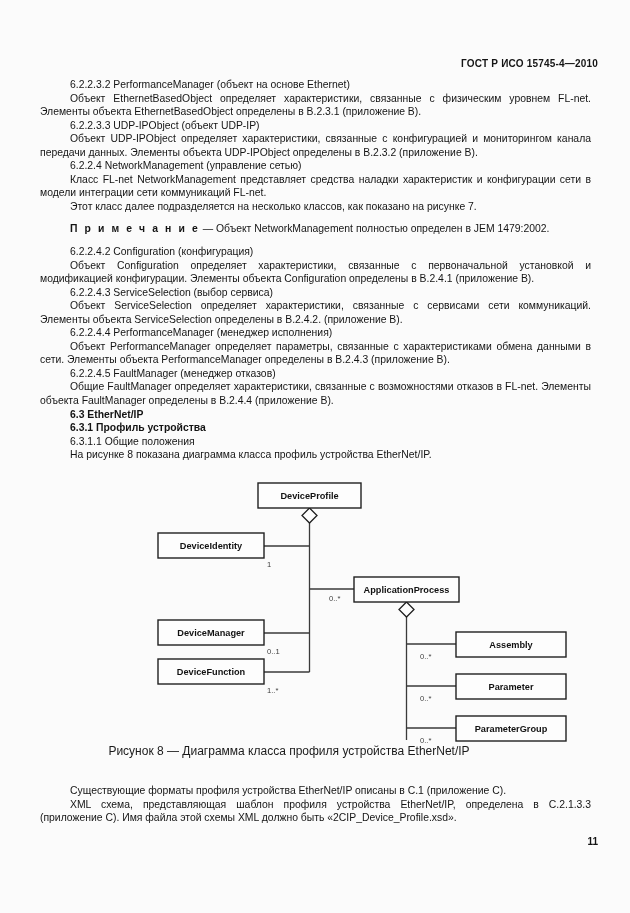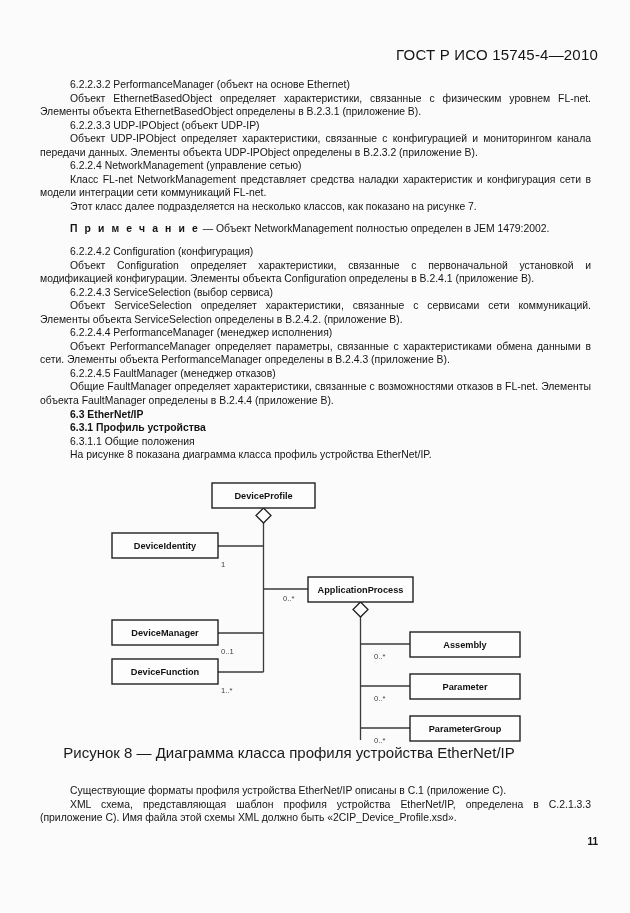--- a/index.html
+++ b/index.html
@@ -14,24 +14,24 @@
     position: relative;
     width: 630px;
     height: 913px;
     background: #fbfbfb;
     overflow: hidden;
     color: #141414;
   }
   
   #doc-header {
     position: absolute;
-    top: 46px;
+    top: 58px;
     right: 32px;
-    font-size: 15px;
-    font-weight: normal;
+    font-size: 10px;
+    font-weight: bold;
     letter-spacing: 0.2px;
     white-space: nowrap;
   }
   
   .text-col {
     position: absolute;
     left: 40px;
     width: 551px;
     font-size: 10.4px;
     line-height: 13.55px;
@@ -50,20 +50,21 @@
   .para.spaced-after { margin-bottom: 9px; }
   .note-lead { letter-spacing: 2.1px; font-weight: bold; }
 
   
   #figure {
     position: absolute;
     left: 0;
     top: 470px;
     width: 498px;
     height: 290px;
+    padding-left: 46px;
   }
   #figure svg { display: block; }
   .uml-box {
     fill: #fdfdfd;
     stroke: #202020;
     stroke-width: 1.4;
   }
   .uml-line {
     stroke: #3a3a3a;
     stroke-width: 1.3;
@@ -88,21 +89,21 @@
     fill: #3d3d3d;
     text-anchor: start;
     dominant-baseline: middle;
   }
   #figure-caption {
     position: absolute;
     left: 0;
     top: 744px;
     width: 578px;
     text-align: center;
-    font-size: 15px;
+    font-size: 12px;
     color: #1a1a1a;
   }
   
   #page-number {
     position: absolute;
     right: 32px;
     top: 836px;
     font-size: 10px;
     font-weight: bold;
   }
@@ -114,21 +115,21 @@
 
   <div id="doc-header">ГОСТ Р ИСО 15745-4—2010</div>
 
   <div class="text-col" id="col-top">
 
     <p class="para">6.2.2.3.2 PerformanceManager (объект на основе Ethernet)</p>
     <p class="para">Объект EthernetBasedObject определяет характеристики, связанные с физическим уровнем FL-net. Элементы объекта EthernetBasedObject определены в В.2.3.1 (приложение В).</p>
     <p class="para">6.2.2.3.3 UDP-IPObject (объект UDP-IP)</p>
     <p class="para">Объект UDP-IPObject определяет характеристики, связанные с конфигурацией и мониторингом канала передачи данных. Элементы объекта UDP-IPObject определены в В.2.3.2 (приложение В).</p>
     <p class="para">6.2.2.4  NetworkManagement (управление сетью)</p>
-    <p class="para">Класс FL-net NetworkManagement представляет средства наладки характеристик и конфигурация сети в модели интеграции сети коммуникаций FL-net.</p>
+    <p class="para">Класс FL-net NetworkManagement представляет средства наладки характеристик и конфигурации сети в модели интеграции сети коммуникаций FL-net.</p>
     <p class="para">Этот класс далее подразделяется на несколько классов, как показано на рисунке 7.</p>
 
     <p class="para note spaced-before spaced-after">
       <span class="note-lead">П р и м е ч а н и е</span><span> — Объект NetworkManagement полностью определен в JEM 1479:2002.</span>
     </p>
 
     <p class="para">6.2.2.4.2 Configuration (конфигурация)</p>
     <p class="para">Объект Configuration определяет характеристики, связанные с первоначальной установкой и модификацией конфигурации. Элементы объекта Configuration определены в В.2.4.1 (приложение В).</p>
     <p class="para">6.2.2.4.3 ServiceSelection  (выбор сервиса)</p>
     <p class="para">Объект ServiceSelection определяет характеристики, связанные с сервисами сети коммуникаций. Элементы объекта ServiceSelection определены в В.2.4.2. (приложение В).</p>

